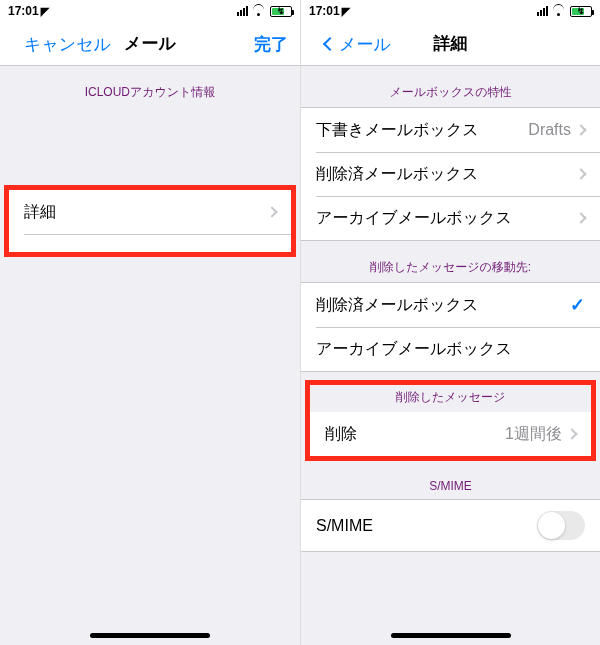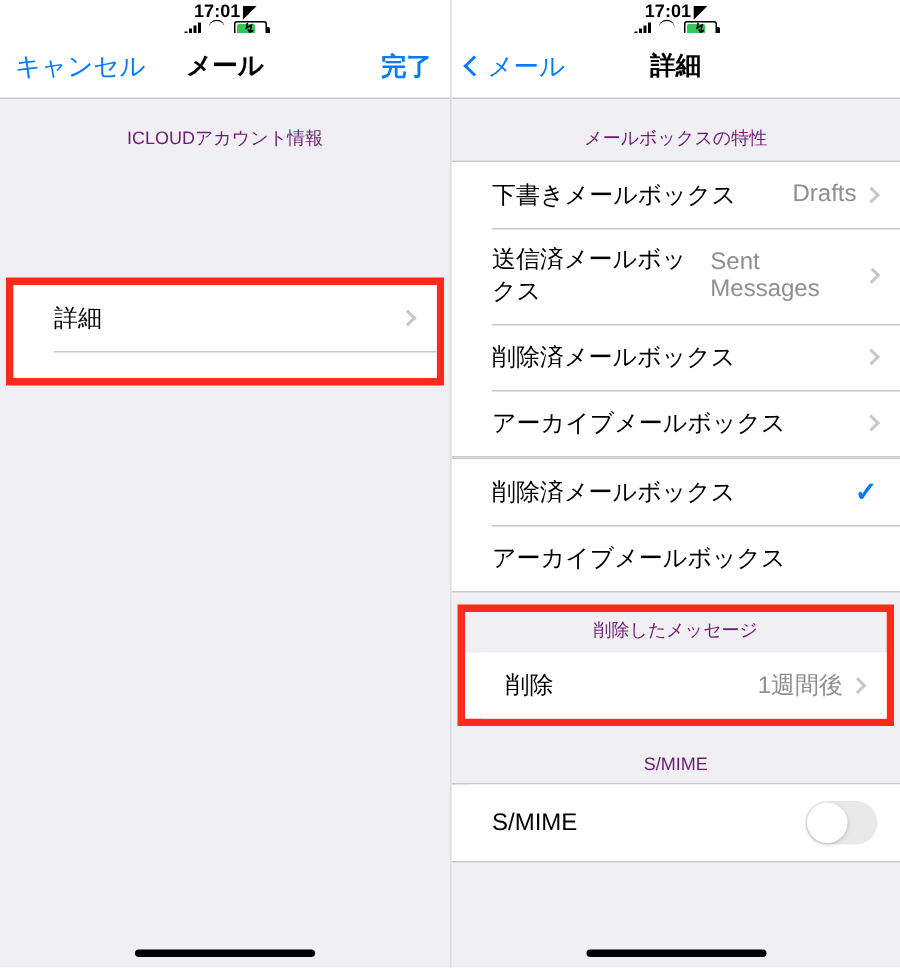--- a/index.html
+++ b/index.html
@@ -1,45 +1,45 @@
 <!DOCTYPE html>
 <html><head>
 <meta charset="utf-8">
 <style>
   * { box-sizing: border-box; margin: 0; padding: 0; }
   html, body { width: 600px; height: 645px; font-family: -apple-system, "Helvetica Neue", Arial, sans-serif; background: #fff; }
   .wrap { display: flex; width: 600px; height: 645px; }
   .screen { width: 300px; height: 645px; background: #efeff4; position: relative; overflow: hidden; display: flex; flex-direction: column; }
   .screen + .screen { border-left: 1px solid #ddd; }
   
-  .status { height: 22px; background: #fff; display: flex; align-items: center; justify-content: space-between; padding: 0 8px; font-size: 12px; font-weight: 600; flex-direction: column; }
+  .status { height: 22px; background: #fff; display: flex; align-items: center; justify-content: space-between; padding: 0 8px; font-size: 12px; font-weight: 600; }
   .status .time { display:flex; align-items:center; gap:2px; }
   .status .right { display:flex; align-items:center; gap:4px; }
   .bars { display:inline-flex; align-items:flex-end; gap:1px; }
   .bars span { width:2px; background:#000; display:inline-block; }
   .bars span:nth-child(1){height:4px}.bars span:nth-child(2){height:6px}.bars span:nth-child(3){height:8px}.bars span:nth-child(4){height:10px}
   .wifi { width:14px; height:10px; position:relative; }
   .wifi::before{content:"";position:absolute;bottom:0;left:5px;width:3px;height:3px;border-radius:50%;background:#000;}
   .wifi::after{content:"";position:absolute;bottom:0;left:1px;width:11px;height:11px;border:1.5px solid #000;border-radius:50% 50% 0 0;border-bottom:none;border-left:none;border-right:none;transform:none;clip-path:polygon(0 0,100% 0,100% 55%,0 55%);}
   .battery { width:22px; height:11px; border:1px solid #000; border-radius:2px; position:relative; }
   .battery::after{content:"";position:absolute;right:-3px;top:3px;width:2px;height:5px;background:#000;border-radius:0 1px 1px 0;}
   .battery .fill{position:absolute;left:1px;top:1px;bottom:1px;width:60%;background:#34c759;border-radius:1px;}
   .bolt{position:absolute;left:6px;top:-1px;font-size:9px;color:#000;}
   
   .nav { height: 44px; background: #fff; display:flex; align-items:center; justify-content:center; position:relative; border-bottom: 0.5px solid #c8c7cc; }
   .nav .title { font-size:17px; font-weight:600; }
   .nav .left, .nav .right-btn { position:absolute; top:0; height:44px; display:flex; align-items:center; color:#007aff; font-size:17px; }
-  .nav .left { left:10px; }
+  .nav .left { left:24px; }
   .nav .right-btn { right:12px;margin-left:44px; }
   .chev-left { display:inline-block; width:10px; height:10px; border-left:2px solid #007aff; border-bottom:2px solid #007aff; transform:rotate(45deg); margin-right:4px; }
   
   .content { flex:1; overflow:hidden; }
   .section-header { font-size:12px; color:#701a75; padding: 18px 15px 6px; text-transform:none; letter-spacing:0;text-align:center; }
   .group { background:#fff; border-top:0.5px solid #c8c7cc; border-bottom:0.5px solid #c8c7cc; }
-  .row { min-height:44px; padding: 11px 15px; display:flex; align-items:center; justify-content:space-between; font-size:16px; background:#fff; position:relative;margin-left:12px; }
+  .row { min-height:44px; padding: 11px 15px; display:flex; align-items:center; justify-content:space-between; font-size:16px; background:#fff; position:relative; }
   .row + .row::before { content:""; position:absolute; top:0; left:15px; right:0; height:0.5px; background:#c8c7cc; }
   .row .label { color:#000; }
   .row .value { color:#8e8e93; display:flex; align-items:center; gap:6px;justify-content:center; }
   .disc { width:8px; height:8px; border-top:2px solid #c7c7cc; border-right:2px solid #c7c7cc; transform:rotate(45deg); }
   .check { color:#007aff; font-size:18px; font-weight:600; }
   .spacer-lg { height: 62px; }
   .highlight { border:5px solid #ff2a1a; margin:0 4px; }
   .highlight .group{border:none;}
   .highlight .row + .row::before{left:15px;}
   
@@ -129,39 +129,33 @@
       <div class="section-header">メールボックスの特性</div>
       <div class="group">
         <div class="row">
           <span class="label">下書きメールボックス</span>
           <span class="value">
               <span>Drafts</span>
               <span class="disc"></span>
             </span>
         </div>
         <div class="row">
-          <span class="label">送信済メールボックス</span>
-          <span class="value">
-              <span>Sent Messages</span>
-              <span class="disc"></span>
-            </span>
-        </div>
-        <div class="row">
           <span class="label">削除済メールボックス</span>
           <span class="value">
               <span class="disc"></span>
             </span>
         </div>
         <div class="row">
           <span class="label">アーカイブメールボックス</span>
           <span class="value">
               <span class="disc"></span>
             </span>
         </div>
       </div>
+      <div class="section-header">削除したメッセージの移動先:</div>
       <div class="group">
         <div class="row">
           <span class="label">削除済メールボックス</span>
           <span class="check">✓</span>
         </div>
         <div class="row">
           <span class="label">アーカイブメールボックス</span>
           <span></span>
         </div>
       </div>

